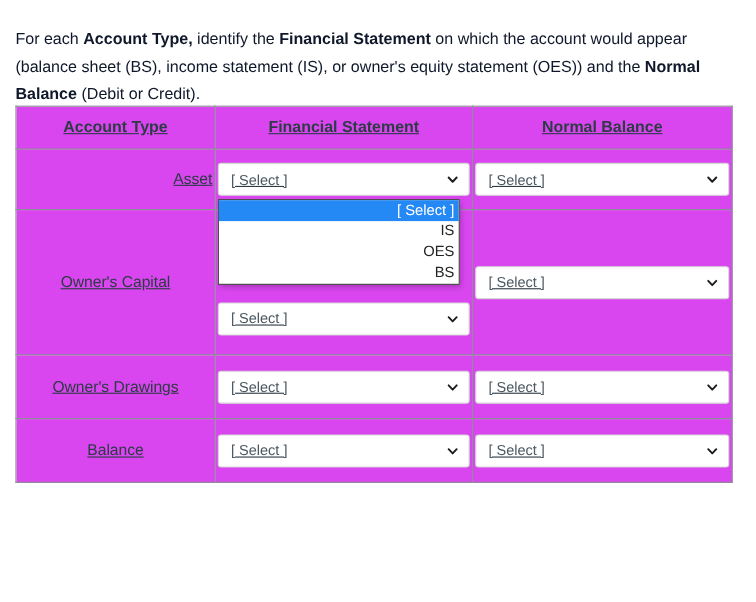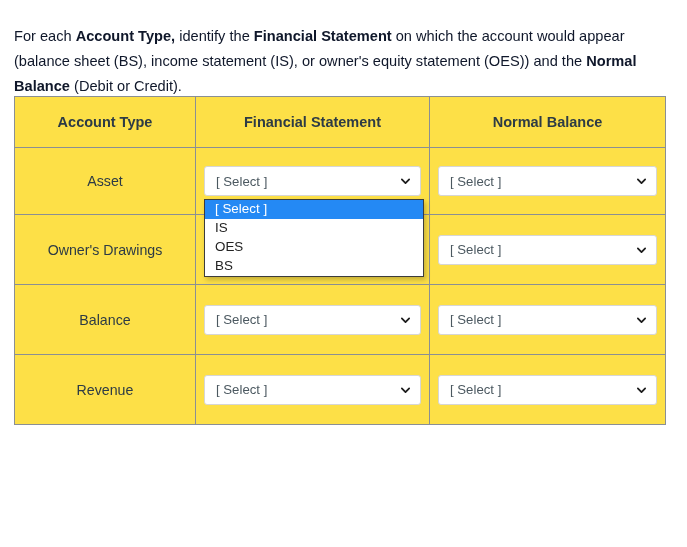--- a/index.html
+++ b/index.html
@@ -33,23 +33,24 @@
   .grid {
     position: absolute;
     left: 14px;
     top: 96px;
     width: 651px;
     border-collapse: collapse;
     table-layout: fixed;
   }
   .grid td, .grid th {
     border: 1px solid #8a8f94;
-    padding: 8px;
+    padding: 2px;
     vertical-align: middle;
-    background: #fde047;
+    background: #d946ef;
+    text-decoration: underline;
   }
   .col-type   { width: 181px; }
   .col-fs     { width: 234px; }
   .col-nb     { width: 236px; }
 
   .grid thead th {
     height: 34px;
     font-size: 14.5px;
     font-weight: 700;
     text-align: center;
@@ -119,21 +120,21 @@
     color: #232323;
     white-space: nowrap;
     cursor: pointer;
   }
   .dropdown .opt.sel {
     background: #2489f4;
     color: #ffffff;
   }
 
   
-  .r-asset td      { height: 50px; }
+  .r-asset td      { height: 50px; text-align: right; }
   .r-capital td    { height: 127px; }
   .r-drawings td   { height: 53px; text-align: center; }
   .r-expenses td   { height: 53px; }
   .r-liabilities td{ height: 53px; }
   .r-revenue td    { height: 53px; }
 </style>
 </head>
 <body>
 
 <p class="prompt"><span>For each </span><b>Account Type,</b><span> identify the </span><b>Financial Statement</b><span> on which the account would appear (balance sheet (BS), income statement (IS), or owner's equity statement (OES)) and the </span><b>Normal Balance</b><span> (Debit or Credit).</span></p>
@@ -175,20 +176,41 @@
       <td class="cell-pad">
         <div class="select">
           <span>[ Select ]</span>
           <svg class="chev" viewBox="0 0 12 12">
             <path d="M2 4.2 L6 8.4 L10 4.2" fill="none" stroke="#1d1d1d" stroke-width="1.9" stroke-linecap="round" stroke-linejoin="round"></path>
           </svg>
         </div>
       </td>
     </tr>
 
+    <tr class="r-capital">
+      <td class="row-label">Owner's Capital</td>
+      <td class="cell-pad">
+        <div style="margin-top:66px;">
+          <div class="select">
+            <span>[ Select ]</span>
+            <svg class="chev" viewBox="0 0 12 12">
+              <path d="M2 4.2 L6 8.4 L10 4.2" fill="none" stroke="#1d1d1d" stroke-width="1.9" stroke-linecap="round" stroke-linejoin="round"></path>
+            </svg>
+          </div>
+        </div>
+      </td>
+      <td class="cell-pad">
+        <div class="select">
+          <span>[ Select ]</span>
+          <svg class="chev" viewBox="0 0 12 12">
+            <path d="M2 4.2 L6 8.4 L10 4.2" fill="none" stroke="#1d1d1d" stroke-width="1.9" stroke-linecap="round" stroke-linejoin="round"></path>
+          </svg>
+        </div>
+      </td>
+    </tr>
 
     <tr class="r-drawings">
       <td class="row-label">Owner's Drawings</td>
       <td class="cell-pad">
         <div class="select">
           <span>[ Select ]</span>
           <svg class="chev" viewBox="0 0 12 12">
             <path d="M2 4.2 L6 8.4 L10 4.2" fill="none" stroke="#1d1d1d" stroke-width="1.9" stroke-linecap="round" stroke-linejoin="round"></path>
           </svg>
         </div>
@@ -217,34 +239,15 @@
         <div class="select">
           <span>[ Select ]</span>
           <svg class="chev" viewBox="0 0 12 12">
             <path d="M2 4.2 L6 8.4 L10 4.2" fill="none" stroke="#1d1d1d" stroke-width="1.9" stroke-linecap="round" stroke-linejoin="round"></path>
           </svg>
         </div>
       </td>
     </tr>
 
 
-    <tr class="r-revenue">
-      <td class="row-label">Revenue</td>
-      <td class="cell-pad">
-        <div class="select">
-          <span>[ Select ]</span>
-          <svg class="chev" viewBox="0 0 12 12">
-            <path d="M2 4.2 L6 8.4 L10 4.2" fill="none" stroke="#1d1d1d" stroke-width="1.9" stroke-linecap="round" stroke-linejoin="round"></path>
-          </svg>
-        </div>
-      </td>
-      <td class="cell-pad">
-        <div class="select">
-          <span>[ Select ]</span>
-          <svg class="chev" viewBox="0 0 12 12">
-            <path d="M2 4.2 L6 8.4 L10 4.2" fill="none" stroke="#1d1d1d" stroke-width="1.9" stroke-linecap="round" stroke-linejoin="round"></path>
-          </svg>
-        </div>
-      </td>
-    </tr>
 
   </tbody>
 </table>
 
 </body></html>

